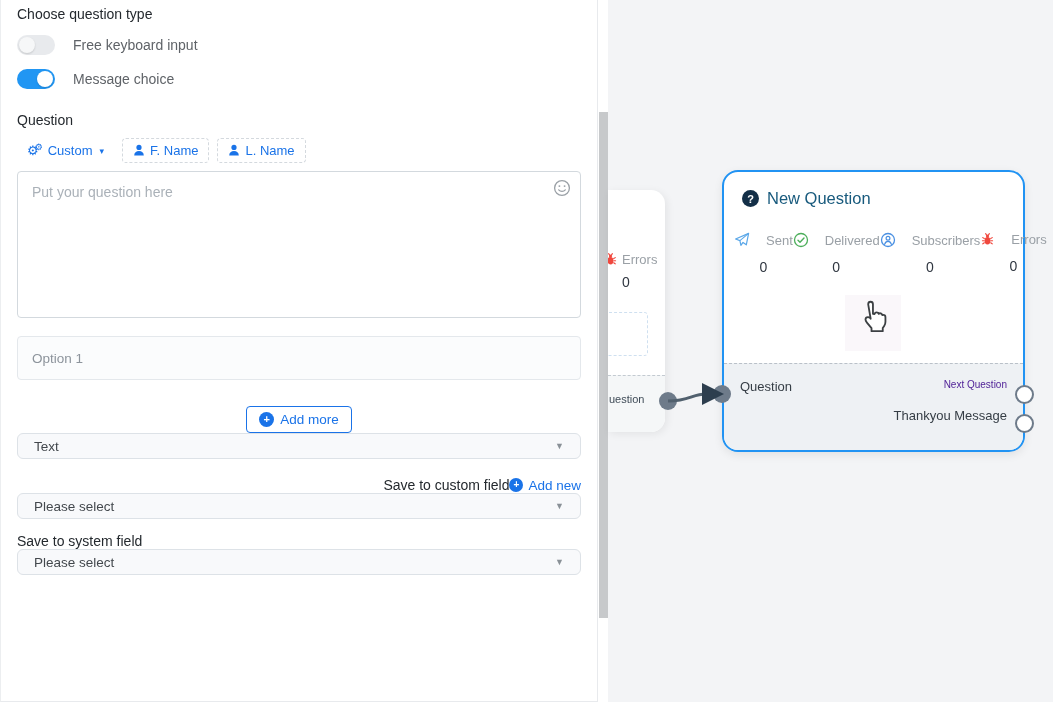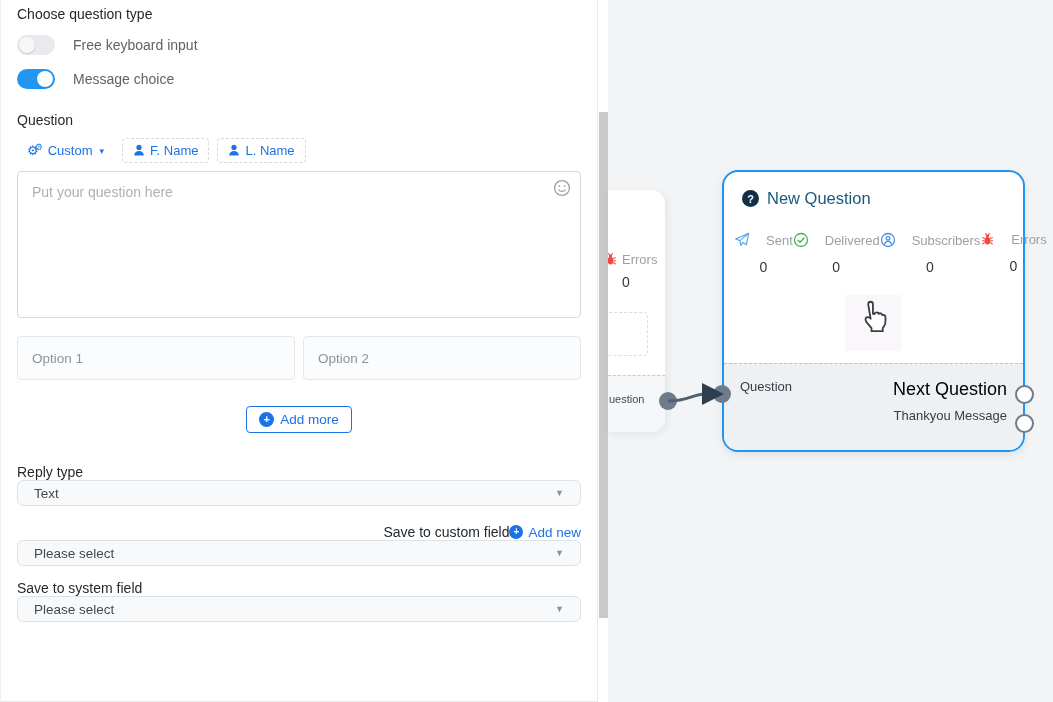--- a/index.html
+++ b/index.html
@@ -81,21 +81,21 @@
   .stats{display:flex;justify-content:space-between;padding:0 8px 0 10px;margin-top:24px}
   .stat{display:flex;flex-direction:column;align-items:center}
   .stat-top{display:flex;align-items:flex-end;gap:16px}
   .stat-top .lbl{font-size:13px;color:var(--stat_label)}
   .stat .val{margin-top:11px;font-size:14px;color:var(--stat_value)}
   .hover-square{position:absolute;left:121px;top:123px;width:56px;height:56px;background:#faf7fa}
   .hand-cursor{position:absolute;left:129px;top:125px;line-height:0;z-index:4}
   .node-footer{position:absolute;left:0;bottom:0;width:100%;height:87px;background:var(--footer_bg);
     border-top:1px dashed #b9c0c8;border-radius:0 0 14px 14px}
   .nf-left{position:absolute;left:16px;top:15px;font-size:13px;color:#353d45}
-  .nf-right1{position:absolute;right:16px;top:15px;font-size:18px;color:#000000}
+  .nf-right1{position:absolute;right:16px;top:15px;font-size:10px;color:#4c1d95}
   .nf-right2{position:absolute;right:16px;top:44px;font-size:13px;color:#353d45}
   .port{position:absolute;width:19px;height:19px;border-radius:50%;background:#fff;border:2.5px solid var(--port_fill);z-index:5;cursor:crosshair}
   .port.out1{right:-11px;top:213px}
   .port.out2{right:-11px;top:242px}
   .edge-svg{position:absolute;left:0;top:0;width:445px;height:702px;pointer-events:none;z-index:6}
 </style>
 </head>
 <body>
 
 <div class="stage">
@@ -148,31 +148,29 @@
             <circle cx="9" cy="9" r="7.4" fill="none" stroke="#9aa0a6" stroke-width="1.3"></circle>
             <circle cx="6.4" cy="7.1" r="0.95" fill="#9aa0a6"></circle>
             <circle cx="11.6" cy="7.1" r="0.95" fill="#9aa0a6"></circle>
             <path d="M5.7 10.8a4.2 4.2 0 0 0 6.6 0" fill="none" stroke="#9aa0a6" stroke-width="1.2" stroke-linecap="round"></path>
           </svg>
       </span>
     </div>
 
     <div class="options-row">
       <input class="opt-input" placeholder="Option 1" style="">
-      <input class="opt-input" placeholder="Option 2" style="">
     </div>
 
     <div class="addmore-row">
       <button class="btn-add-more">
         <span class="plus-circle">+</span>
         <span>Add more</span>
       </button>
     </div>
 
-    <div class="h-label" style="margin-top:31px">Reply type</div>
     <div class="select-box">
       <span class="val">Text</span>
       <span class="dd-caret">▼</span>
     </div>
 
     <div class="field-head-row">
       <span class="h-label">Save to custom field</span>
       <span class="link-add-new">
         <span class="plus-circle-sm">+</span>
         <span>Add new</span>

